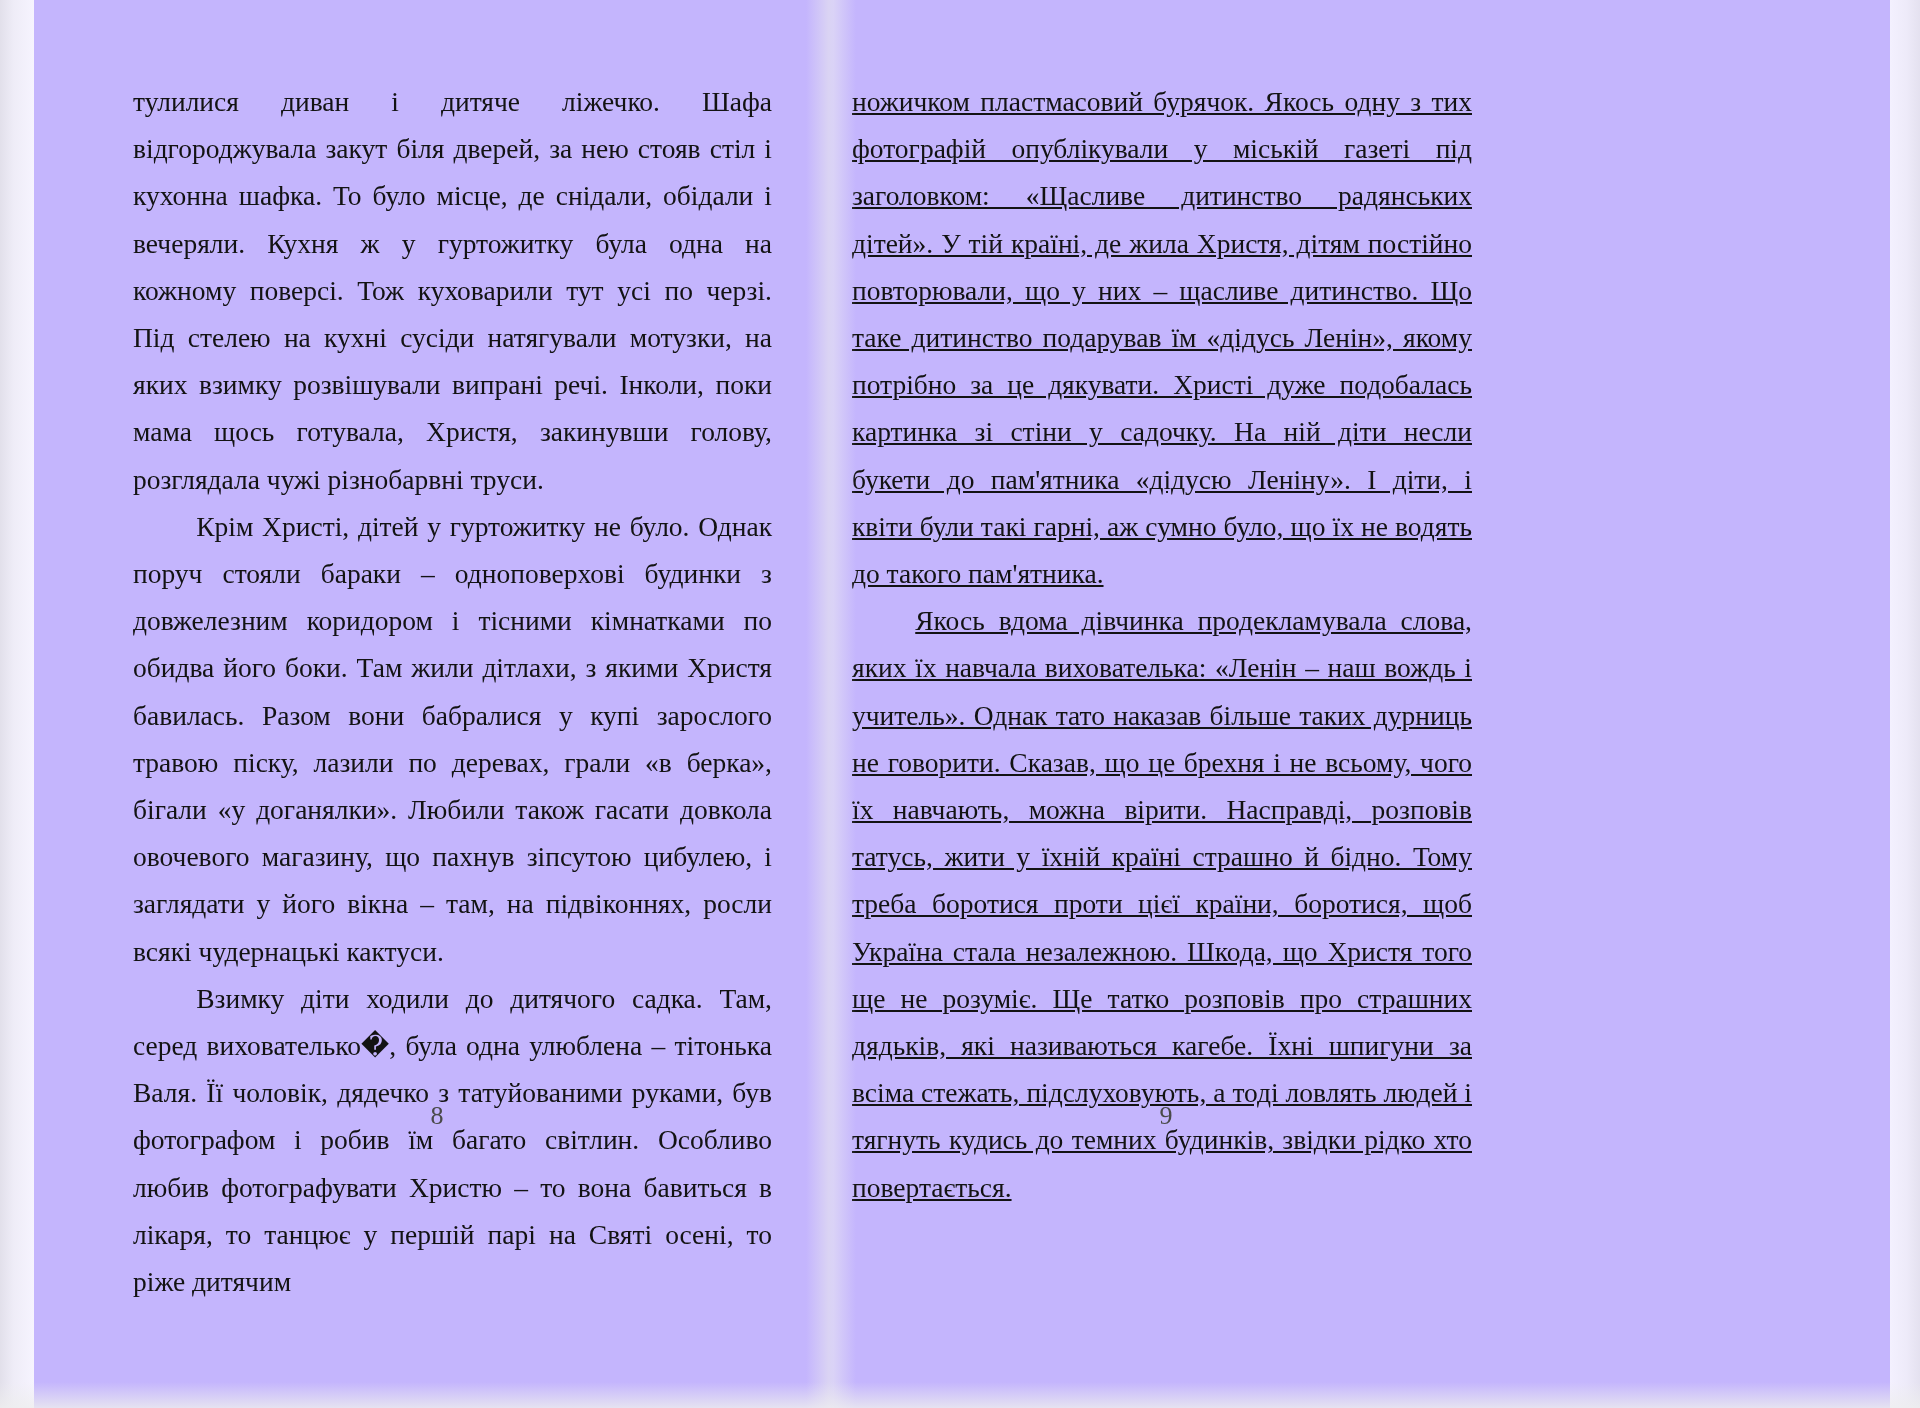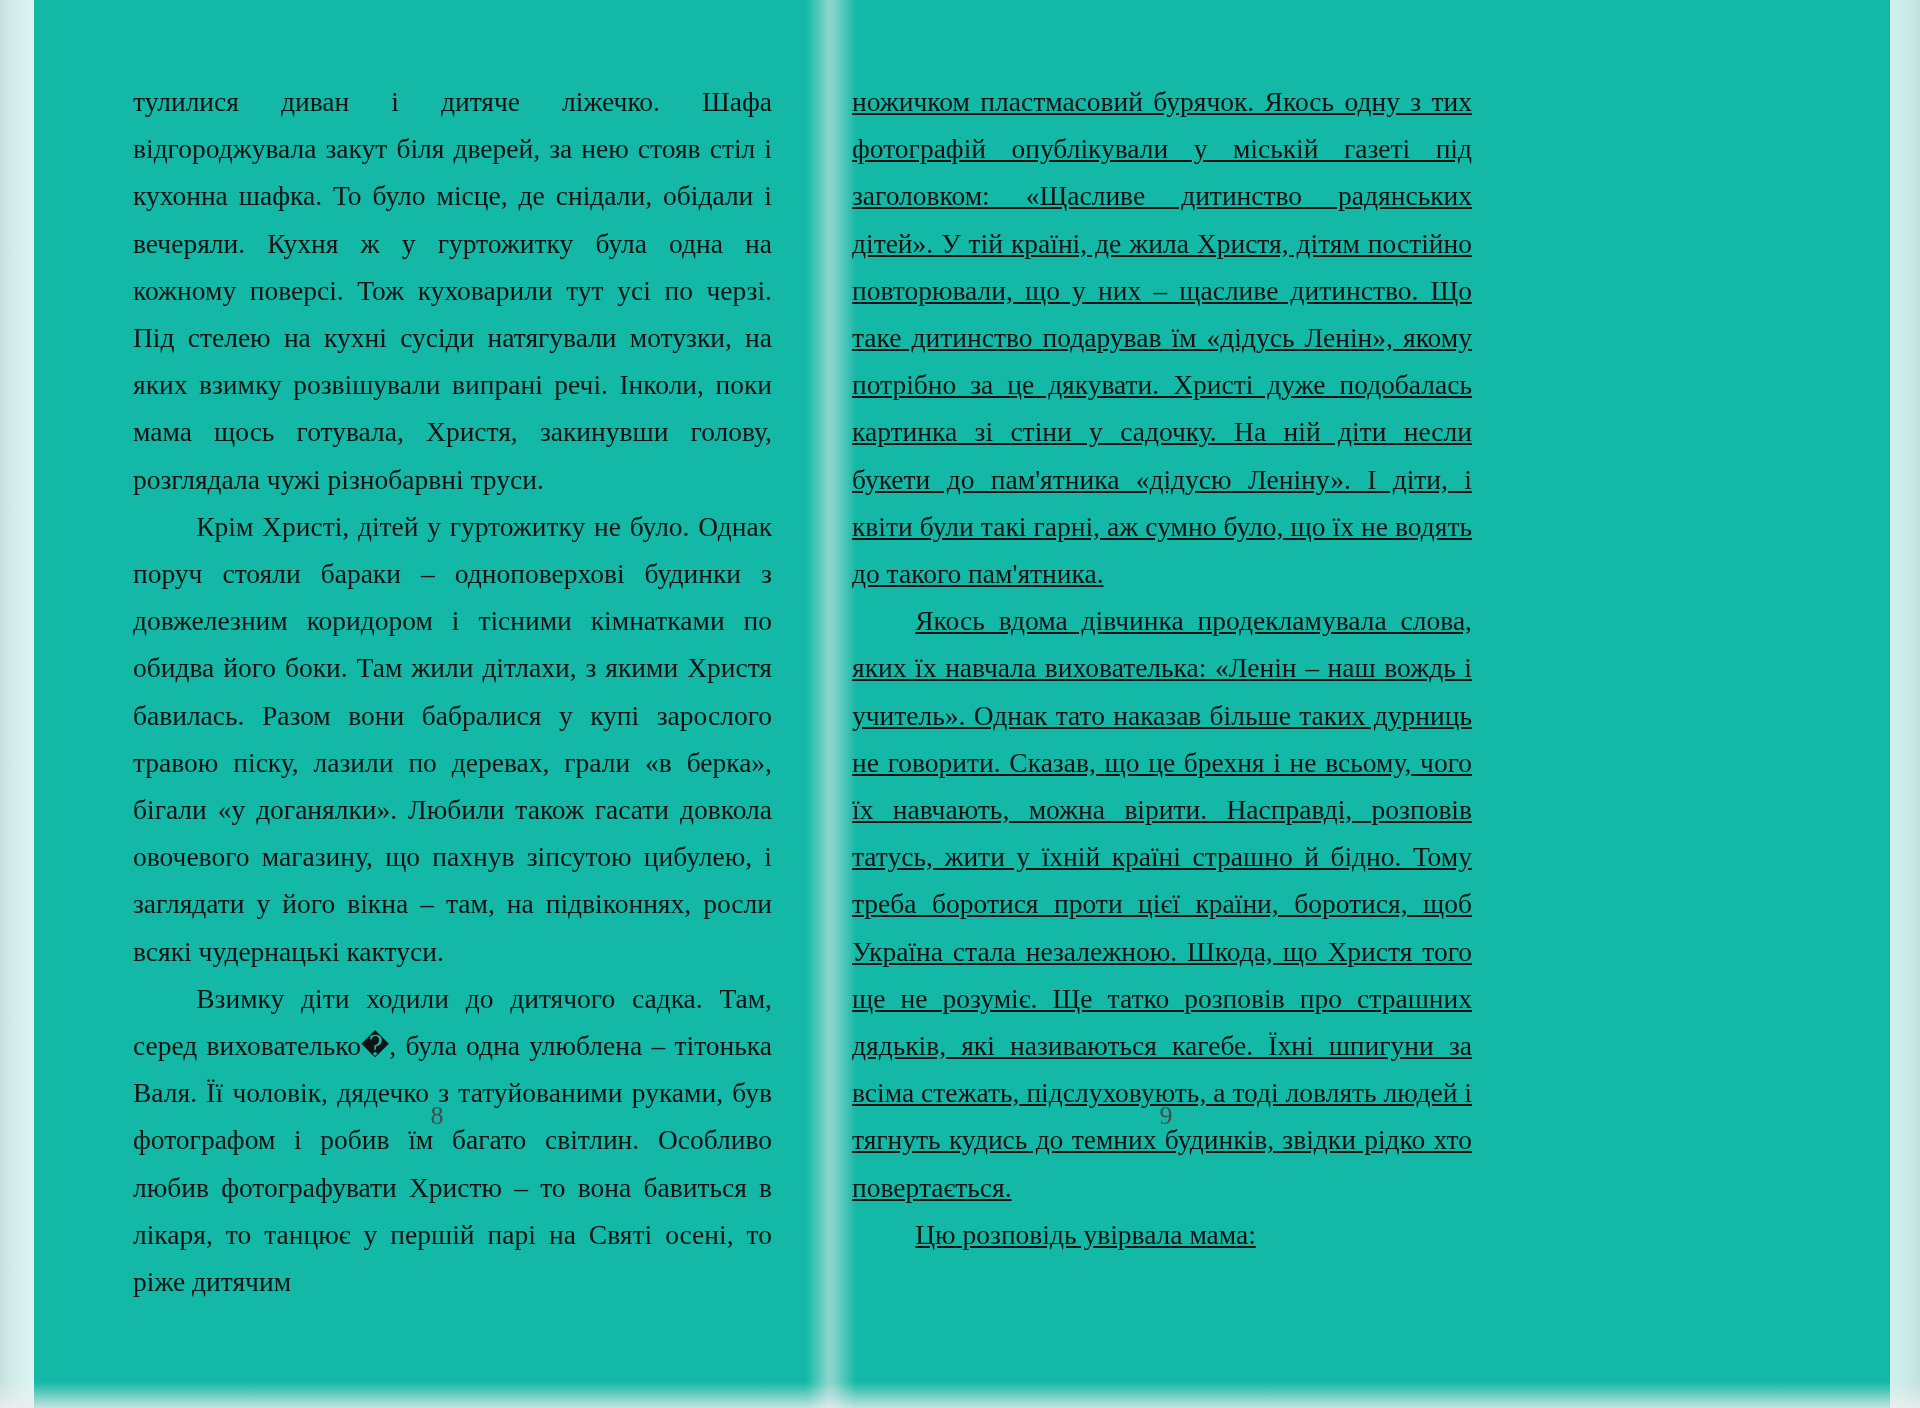--- a/index.html
+++ b/index.html
@@ -13,21 +13,21 @@
     height: 1408px;
     overflow: hidden;
     font-family: "Liberation Serif", "DejaVu Serif", serif;
     color: #111111;
   }
 
   .book-spread {
     position: relative;
     width: 1920px;
     height: 1408px;
-    background: #14b8a6;
+    background: #c4b5fd;
     box-sizing: border-box;
   }
 
   
   .page-edge-left {
     position: absolute;
     left: 0; top: 0;
     width: 34px; height: 1408px;
     background: linear-gradient(to right, #e7e7e7 0%, #f6f6f6 40%, #ffffff 100%);
     opacity: .85;
@@ -120,20 +120,19 @@
       <p class="para">Крім Христі, дітей у гуртожитку не було. Однак поруч стояли бараки – одноповерхові будинки з довжелезним коридором і тісними кімнатками по обидва його боки. Там жили дітлахи, з якими Христя бавилась. Разом вони бабралися у купі зарослого травою піску, лазили по деревах, грали «в берка», бігали «у доганялки». Любили також гасати довкола овочевого магазину, що пахнув зіпсутою цибулею, і заглядати у його вікна – там, на підвіконнях, росли всякі чудернацькі кактуси.</p>
       <p class="para">Взимку діти ходили до дитячого садка. Там, серед вихователько�, була одна улюблена – тітонька Валя. Її чоловік, дядечко з татуйованими руками, був фотографом і робив їм багато світлин. Особливо любив фотографувати Христю – то вона бавиться в лікаря, то танцює у першій парі на Святі осені, то ріже дитячим</p>
     </div>
     <div class="page-number">8</div>
   </div>
 
   <div class="page page-right">
     <div class="text-column">
       <p class="para first-para">ножичком пластмасовий бурячок. Якось одну з тих фотографій опублікували у міській газеті під заголовком: «Щасливе дитинство радянських дітей». У тій країні, де жила Христя, дітям постійно повторювали, що у них – щасливе дитинство. Що таке дитинство подарував їм «дідусь Ленін», якому потрібно за це дякувати. Христі дуже подобалась картинка зі стіни у садочку. На ній діти несли букети до пам'ятника «дідусю Леніну». І діти, і квіти були такі гарні, аж сумно було, що їх не водять до такого пам'ятника.</p>
       <p class="para">Якось вдома дівчинка продекламувала слова, яких їх навчала вихователька: «Ленін – наш вождь і учитель». Однак тато наказав більше таких дурниць не говорити. Сказав, що це брехня і не всьому, чого їх навчають, можна вірити. Насправді, розповів татусь, жити у їхній країні страшно й бідно. Тому треба боротися проти цієї країни, боротися, щоб Україна стала незалежною. Шкода, що Христя того ще не розуміє. Ще татко розповів про страшних дядьків, які називаються кагебе. Їхні шпигуни за всіма стежать, підслуховують, а тоді ловлять людей і тягнуть кудись до темних будинків, звідки рідко хто повертається.</p>
-      <p class="para">Цю розповідь увірвала мама:</p>
     </div>
     <div class="page-number">9</div>
   </div>
 
   <div class="gutter-shadow"></div>
   <div class="bottom-edge"></div>
 </div>
 
 </body></html>

